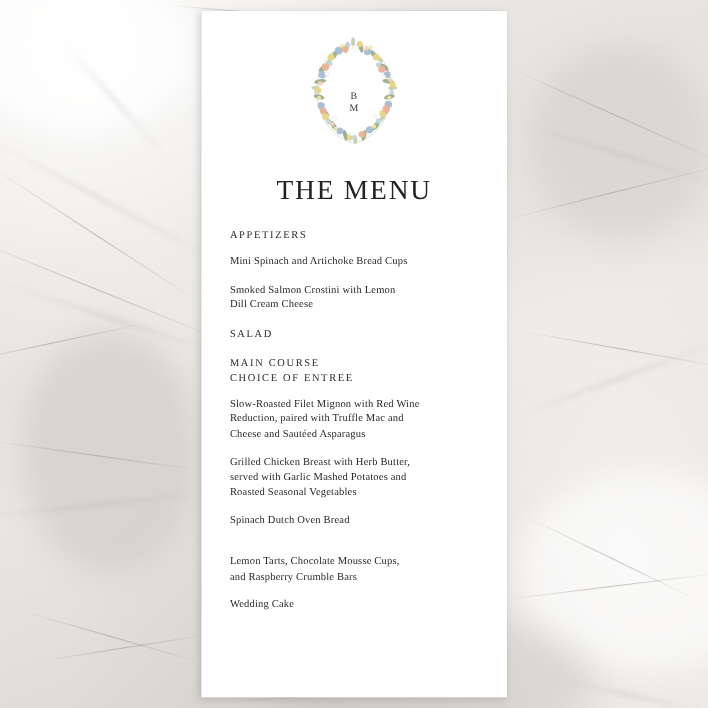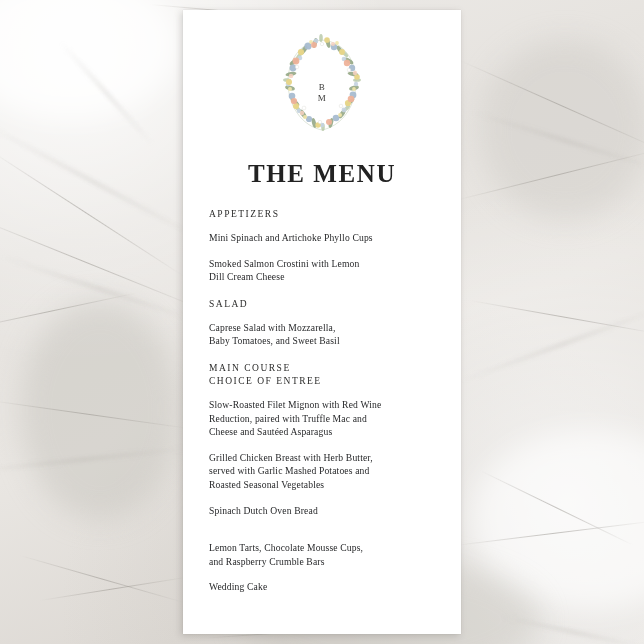--- a/index.html
+++ b/index.html
@@ -81,21 +81,21 @@
   }
 
   .menu-title {
     text-align: center;
     font-family: "Liberation Serif", serif;
     font-size: 25px;
     letter-spacing: 1.6px;
     color: #222222;
     margin-top: 16px;
     margin-bottom: 0;
-    font-weight: bold;
+    font-weight: normal;
   }
 
   .sections {
     margin-top: 20px;
     padding: 0 26px;
   }
 
   .section {
     text-align: left;
   }
@@ -271,32 +271,29 @@
       </div>
     </div>
 
     <h1 class="menu-title">THE MENU</h1>
 
     <div class="sections">
 
       <div class="section">
         <p class="section-heading">APPETIZERS</p>
         <div class="items">
-          <p class="item">Mini Spinach and Artichoke Phyllo Cups</p>
+          <p class="item">Mini Spinach and Artichoke Bread Cups</p>
           <p class="item">Smoked Salmon Crostini with Lemon<br>Dill Cream Cheese</p>
         </div>
       </div>
 
       <div class="gap-after"></div>
 
       <div class="section">
         <p class="section-heading">SALAD</p>
-        <div class="items">
-          <p class="item">Caprese Salad with Mozzarella,<br>Baby Tomatoes, and Sweet Basil</p>
-        </div>
       </div>
 
       <div class="gap-after"></div>
 
       <div class="section">
         <p class="section-heading">MAIN COURSE</p>
         <p class="section-subheading">CHOICE OF ENTREE</p>
         <div class="items">
           <p class="item">Slow-Roasted Filet Mignon with Red Wine<br>Reduction, paired with Truffle Mac and<br>Cheese and Sautéed Asparagus</p>
           <p class="item">Grilled Chicken Breast with Herb Butter,<br>served with Garlic Mashed Potatoes and<br>Roasted Seasonal Vegetables</p>

